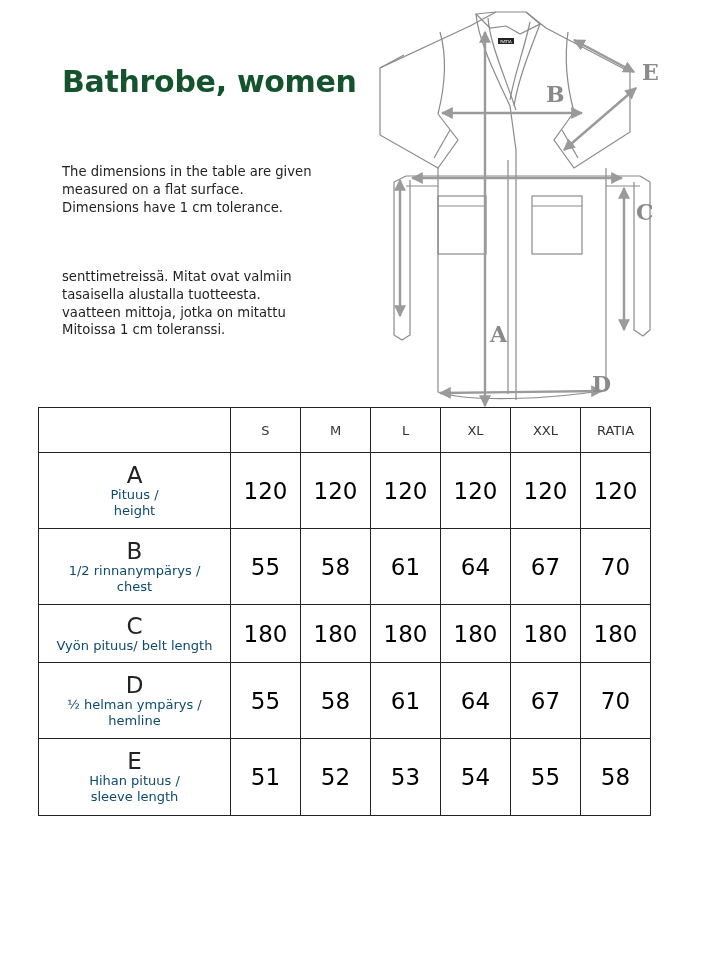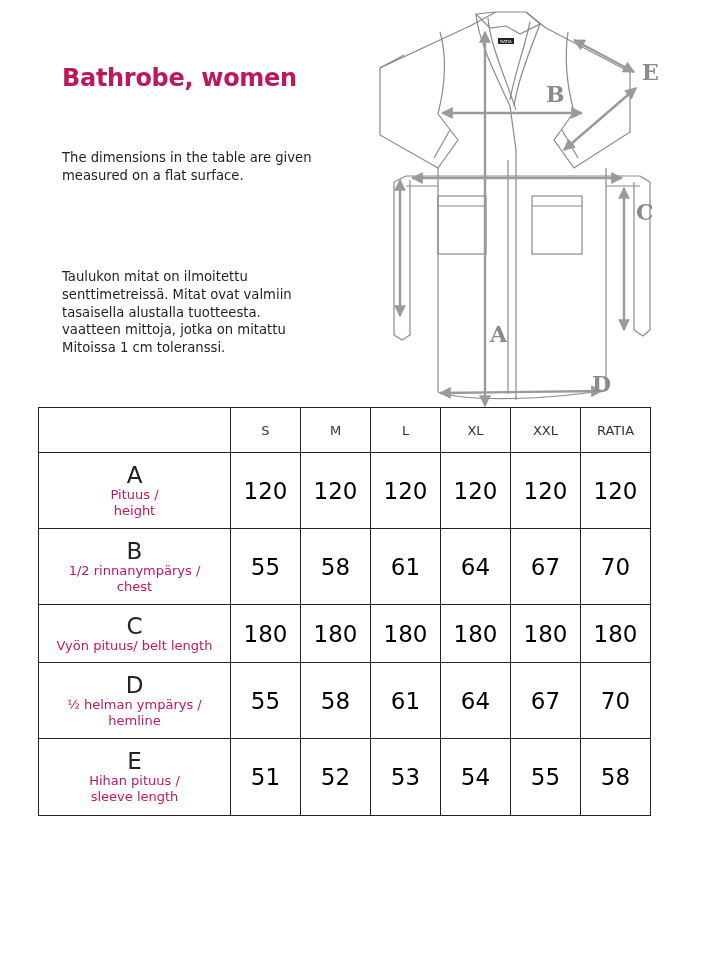--- a/index.html
+++ b/index.html
@@ -1,50 +1,50 @@
 <!DOCTYPE html>
 <html><head>
 <meta charset="utf-8">
 <style>
   html, body { margin:0; padding:0; background:#ffffff; }
   body { width:720px; height:960px; position:relative; overflow:hidden;
          font-family:"DejaVu Sans", "Liberation Sans", sans-serif; color:#1a1a1a; }
-  .title { position:absolute; left:62px; top:64px; font-size:24px; font-weight:bold;
-           letter-spacing:-0.3px; color:#be185d; margin:0; }
+  .title { position:absolute; left:62px; top:64px; font-size:30px; font-weight:bold;
+           letter-spacing:-0.3px; color:#14532d; margin:0; }
   .para { position:absolute; left:62px; font-size:13.2px; line-height:17.8px; color:#1f1f1f; width:300px; margin:0; }
-  .para.en { top:149px; }
+  .para.en { top:163px; }
   .para.fi { top:268px; }
   .para span { display:block; white-space:nowrap; }
   .diagram { position:absolute; left:378px; top:10px; width:310px; height:400px; }
   table.size { position:absolute; left:38px; top:407px; border-collapse:collapse; table-layout:fixed; }
   table.size td, table.size th { border:1.6px solid #222; text-align:center; padding:0; }
   table.size th { height:44px; font-weight:normal; font-size:13px; color:#333; }
   .col-label { width:192px; }
   .col-size { width:70px; }
   .lbl-letter { display:block; font-size:23px; line-height:24px; color:#222; }
-  .lbl-text { display:block; font-size:13px; line-height:16px; color:#be185d; }
+  .lbl-text { display:block; font-size:13px; line-height:16px; color:#0c4a6e; }
   td.val { font-size:23px; color:#000000; }
   tr.r-a td { height:75px; }
   tr.r-b td { height:75px; }
   tr.r-c td { height:57px; }
   tr.r-d td { height:75px; }
   tr.r-e td { height:76px; }
 </style>
 </head>
 <body>
 
 <h1 class="title">Bathrobe, women</h1>
 
 <p class="para en">
   <span>The dimensions in the table are given</span>
   <span>measured on a flat surface.</span>
+  <span>Dimensions have 1 cm tolerance.</span>
 </p>
 
 <p class="para fi">
-  <span>Taulukon mitat on ilmoitettu</span>
   <span>senttimetreissä. Mitat ovat valmiin</span>
   <span>tasaisella alustalla tuotteesta.</span>
   <span>vaatteen mittoja, jotka on mitattu</span>
   <span>Mitoissa 1 cm toleranssi.</span>
 </p>
 
 <svg class="diagram" viewBox="0 0 310 400" xmlns="http://www.w3.org/2000/svg">
   <defs>
     <marker id="ah" viewBox="0 0 10 10" refX="9" refY="5" markerWidth="5" markerHeight="5" orient="auto-start-reverse">
       <path d="M0,0 L10,5 L0,10 z" fill="#9a9a9a"></path>

